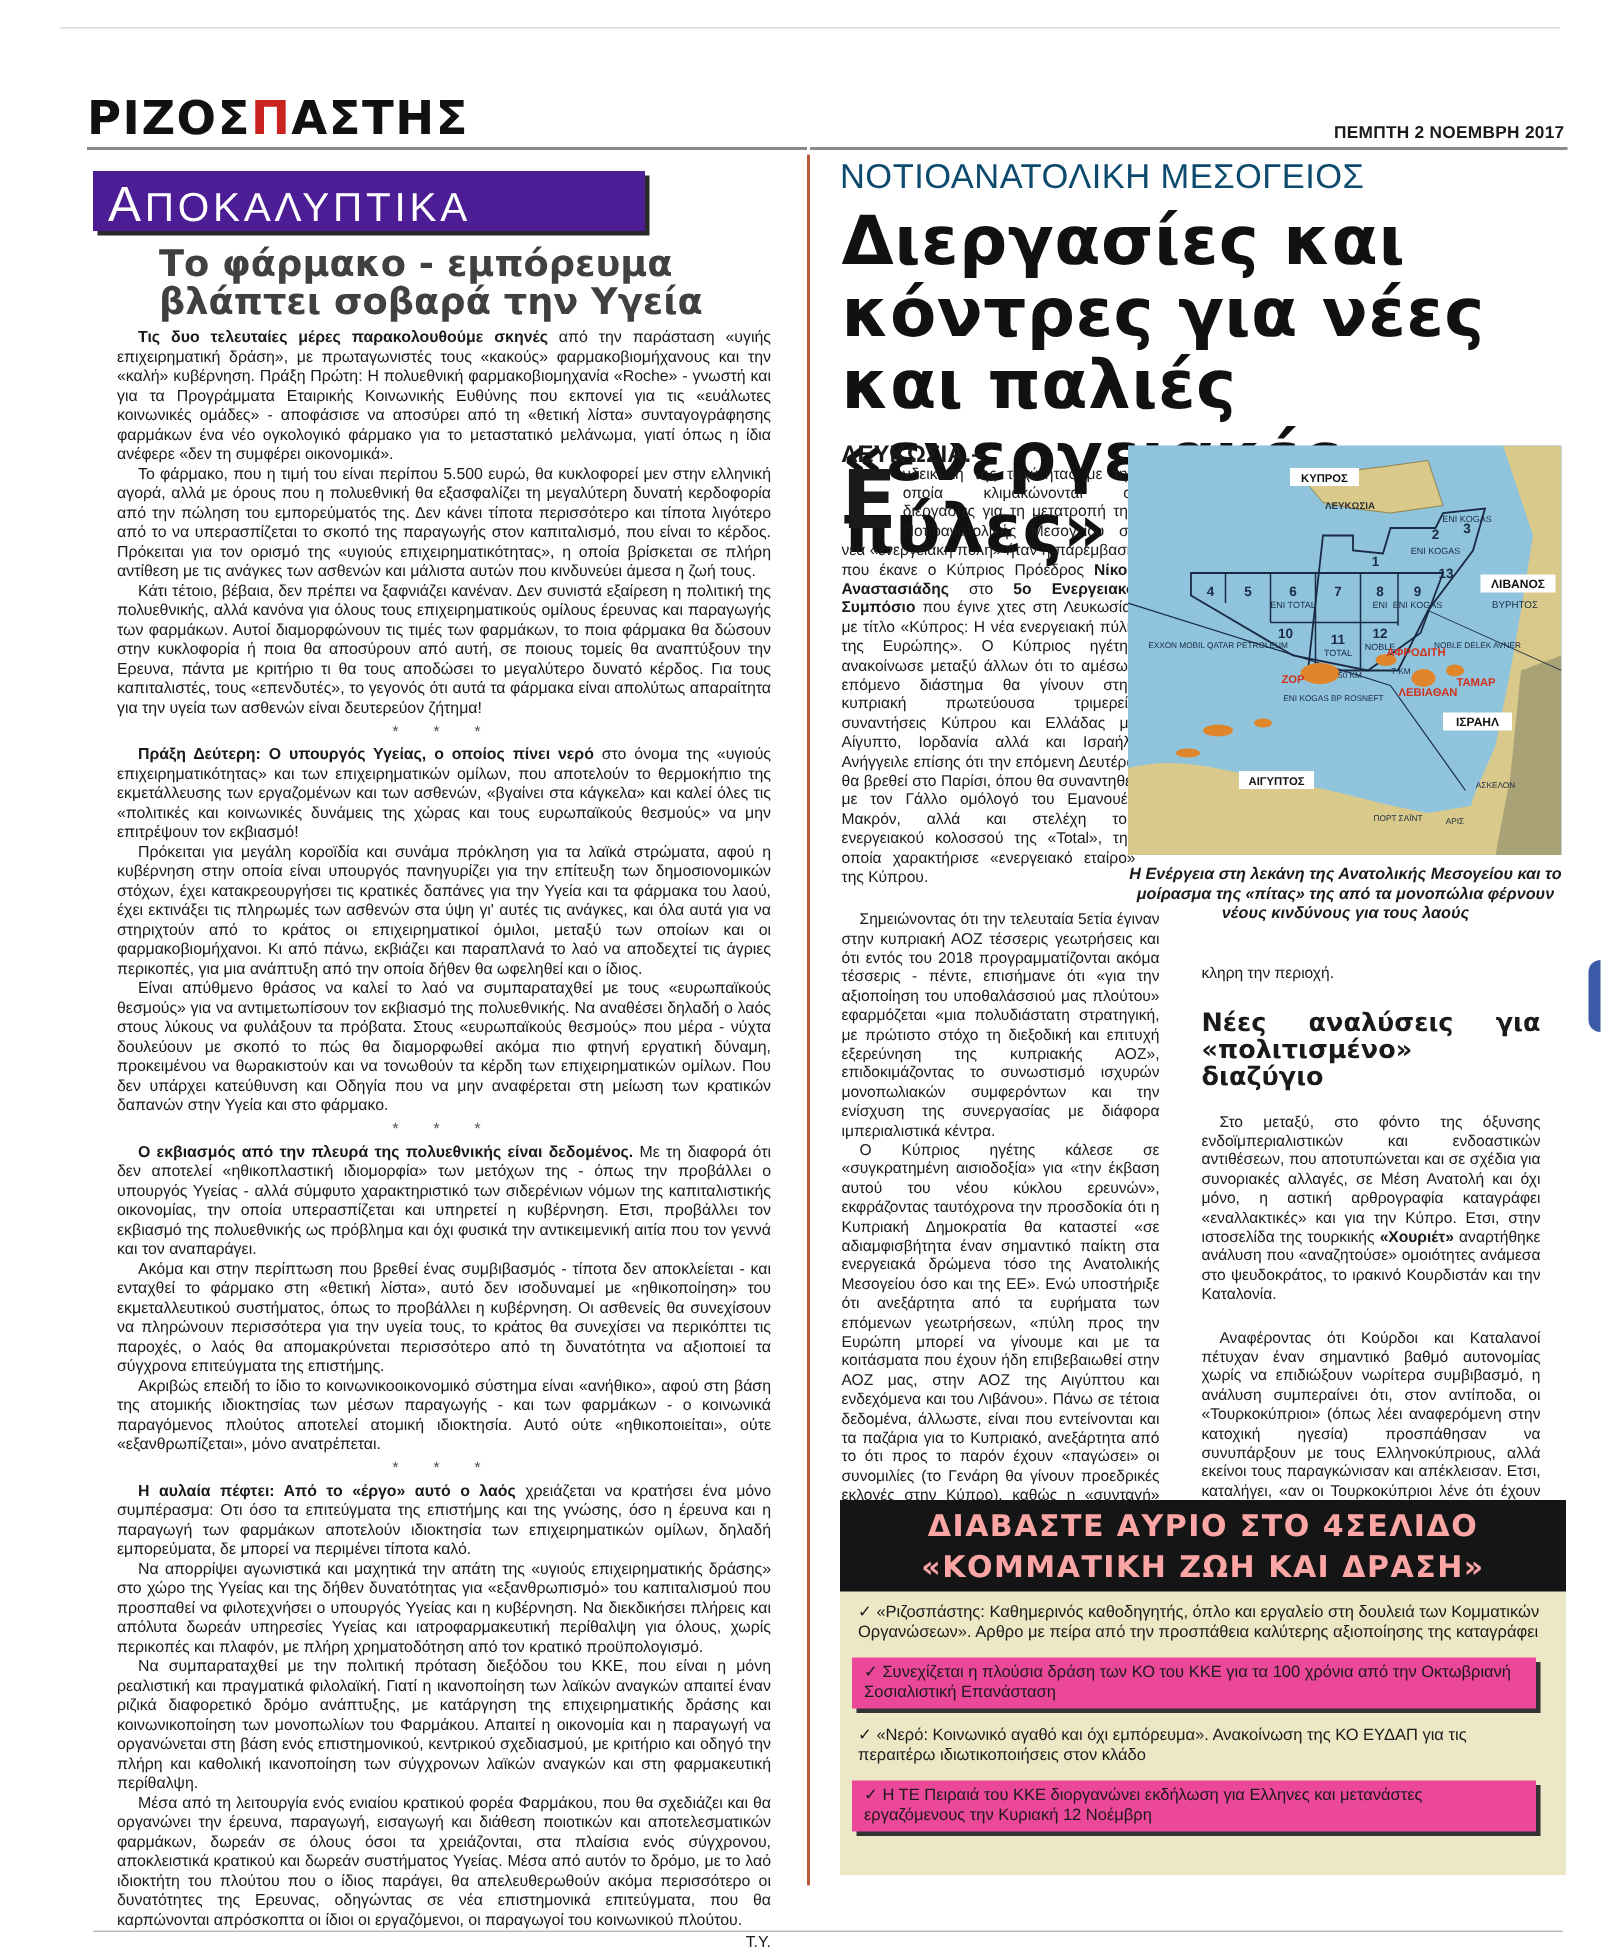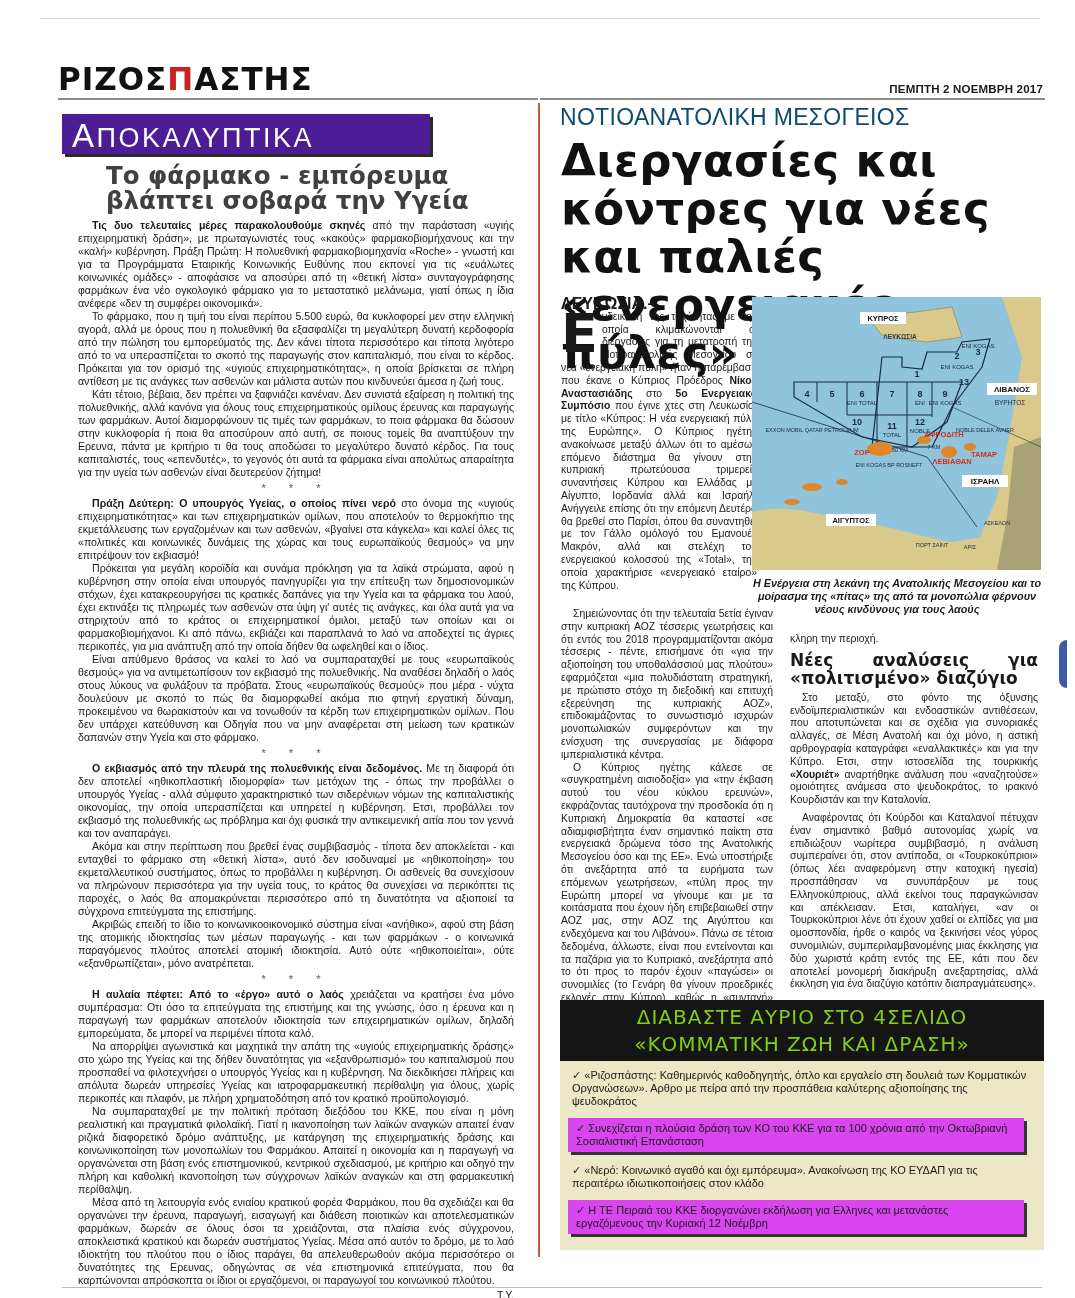--- a/index.html
+++ b/index.html
@@ -29,28 +29,28 @@
   .rcol { position:absolute; left:561px; top:298px; width:196px; font-size:10.4px; line-height:12.8px; text-align:justify; }
   .rcol p { margin:0; text-indent:12px; }
   .dateline { font-weight:bold; font-size:16px; text-indent:0 !important; }
   .drop { float:left; font-size:54px; font-weight:bold; line-height:44px; margin:1px 4px 0 0; font-family:"DejaVu Sans", sans-serif; }
   .rcol2 { position:absolute; left:561px; top:608px; width:212px; font-size:10.4px; line-height:12.8px; text-align:justify; }
   .rcol2 p { margin:0; text-indent:12px; }
   .map { position:absolute; left:752px; top:297px; width:289px; height:273px; background:#8fc4dc; overflow:hidden; }
   .caption { position:absolute; left:752px; top:577px; width:290px; text-align:center; font-style:italic;
              font-weight:bold; font-size:10.8px; line-height:13px; }
   .rcol3 { position:absolute; left:785px; top:628px; width:258px; font-size:10.4px; line-height:12.8px; text-align:justify; }
-  .rcol3 p { margin:5px; text-indent:12px; }
+  .rcol3 p { margin:16px; text-indent:12px; }
   .subhead { font-family:"DejaVu Sans", sans-serif; font-weight:bold; font-size:17px; line-height:18px;
              margin:10px 0 8px; text-indent:0 !important; }
   .promo { position:absolute; left:560px; top:1000px; width:484px; height:250px; background:#ece7c4; }
-  .promo-head { background:#151515; color:#84cc16; text-align:center; font-family:"DejaVu Sans", sans-serif;
-                font-weight:normal; font-size:20px; line-height:27px; padding:4px 0 3px; letter-spacing:1px; }
+  .promo-head { background:#151515; color:#fca5a5; text-align:center; font-family:"DejaVu Sans", sans-serif;
+                font-weight:bold; font-size:20px; line-height:27px; padding:4px 0 3px; letter-spacing:1px; }
   .pitem { font-size:11px; line-height:13px; padding:4px 8px; margin:4px 4px; }
-  .pitem.boxed { background:#d946ef; box-shadow:3px 3px 0 #333; margin:6px 20px 8px 8px; }
+  .pitem.boxed { background:#ec4899; box-shadow:3px 3px 0 #333; margin:6px 20px 8px 8px; }
   .side-mark { position:absolute; right:8px; top:640px; width:8px; height:48px; border-radius:8px 0 0 8px; background:#3b5aa8; }
   .bottomline { position:absolute; left:62px; bottom:10px; width:980px; height:1px; background:#bbb; }
 </style>
 </head>
 <body>
 
 <div class="topline"></div>
 
 <div class="logo"><span>ΡΙΖΟΣ</span><span class="red">Π</span><span>ΑΣΤΗΣ</span></div>
 <div class="rule" style="left:58px; width:480px;"></div>
@@ -185,20 +185,20 @@
   <p class="subhead">Νέες αναλύσεις για «πολιτισμένο» διαζύγιο</p>
   <p><span>Στο μεταξύ, στο φόντο της όξυνσης ενδοϊμπεριαλιστικών και ενδοαστικών αντιθέσεων, που αποτυπώνεται και σε σχέδια για συνοριακές αλλαγές, σε Μέση Ανατολή και όχι μόνο, η αστική αρθρογραφία καταγράφει «εναλλακτικές» και για την Κύπρο. Ετσι, στην ιστοσελίδα της τουρκικής </span><b>«Χουριέτ»</b><span> αναρτήθηκε ανάλυση που «αναζητούσε» ομοιότητες ανάμεσα στο ψευδοκράτος, το ιρακινό Κουρδιστάν και την Καταλονία.</span></p>
   <p>Αναφέροντας ότι Κούρδοι και Καταλανοί πέτυχαν έναν σημαντικό βαθμό αυτονομίας χωρίς να επιδιώξουν νωρίτερα συμβιβασμό, η ανάλυση συμπεραίνει ότι, στον αντίποδα, οι «Τουρκοκύπριοι» (όπως λέει αναφερόμενη στην κατοχική ηγεσία) προσπάθησαν να συνυπάρξουν με τους Ελληνοκύπριους, αλλά εκείνοι τους παραγκώνισαν και απέκλεισαν. Ετσι, καταλήγει, «αν οι Τουρκοκύπριοι λένε ότι έχουν χαθεί οι ελπίδες για μια ομοσπονδία, ήρθε ο καιρός να ξεκινήσει νέος γύρος συνομιλιών, συμπεριλαμβανομένης μιας έκκλησης για δύο χωριστά κράτη εντός της ΕΕ, κάτι που δεν αποτελεί μονομερή διακήρυξη ανεξαρτησίας, αλλά έκκληση για ένα διαζύγιο κατόπιν διαπραγμάτευσης».</p>
 </div>
 
 <div class="promo">
   <div class="promo-head">
     <div>ΔΙΑΒΑΣΤΕ ΑΥΡΙΟ ΣΤΟ 4ΣΕΛΙΔΟ</div>
     <div>«ΚΟΜΜΑΤΙΚΗ ΖΩΗ ΚΑΙ ΔΡΑΣΗ»</div>
   </div>
-  <div class="pitem">✓ «Ριζοσπάστης: Καθημερινός καθοδηγητής, όπλο και εργαλείο στη δουλειά των Κομματικών Οργανώσεων». Αρθρο με πείρα από την προσπάθεια καλύτερης αξιοποίησης της ψευδοκράτος</div>
+  <div class="pitem">✓ «Ριζοσπάστης: Καθημερινός καθοδηγητής, όπλο και εργαλείο στη δουλειά των Κομματικών Οργανώσεων». Αρθρο με πείρα από την προσπάθεια καλύτερης αξιοποίησης της καταγράφει</div>
   <div class="pitem boxed">✓ Συνεχίζεται η πλούσια δράση των ΚΟ του ΚΚΕ για τα 100 χρόνια από την Οκτωβριανή Σοσιαλιστική Επανάσταση</div>
   <div class="pitem">✓ «Νερό: Κοινωνικό αγαθό και όχι εμπόρευμα». Ανακοίνωση της ΚΟ ΕΥΔΑΠ για τις περαιτέρω ιδιωτικοποιήσεις στον κλάδο</div>
   <div class="pitem boxed">✓ Η ΤΕ Πειραιά του ΚΚΕ διοργανώνει εκδήλωση για Ελληνες και μετανάστες εργαζόμενους την Κυριακή 12 Νοέμβρη</div>
 </div>
 
 <div class="side-mark"></div>
 <div class="bottomline"></div>
 
 </body></html>

